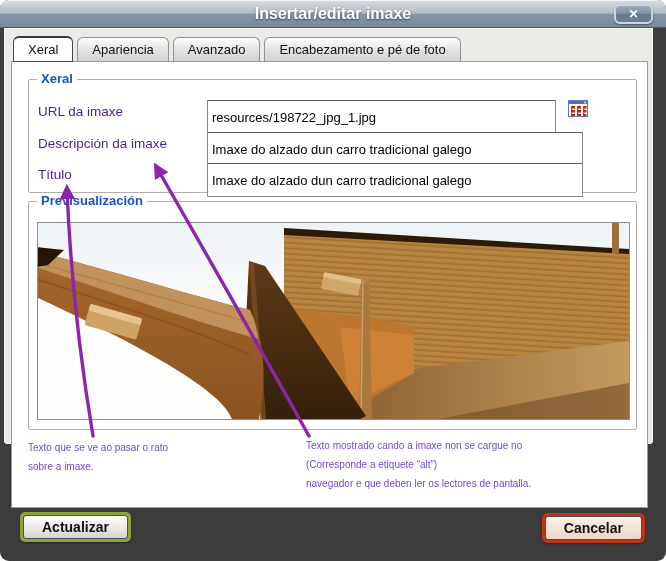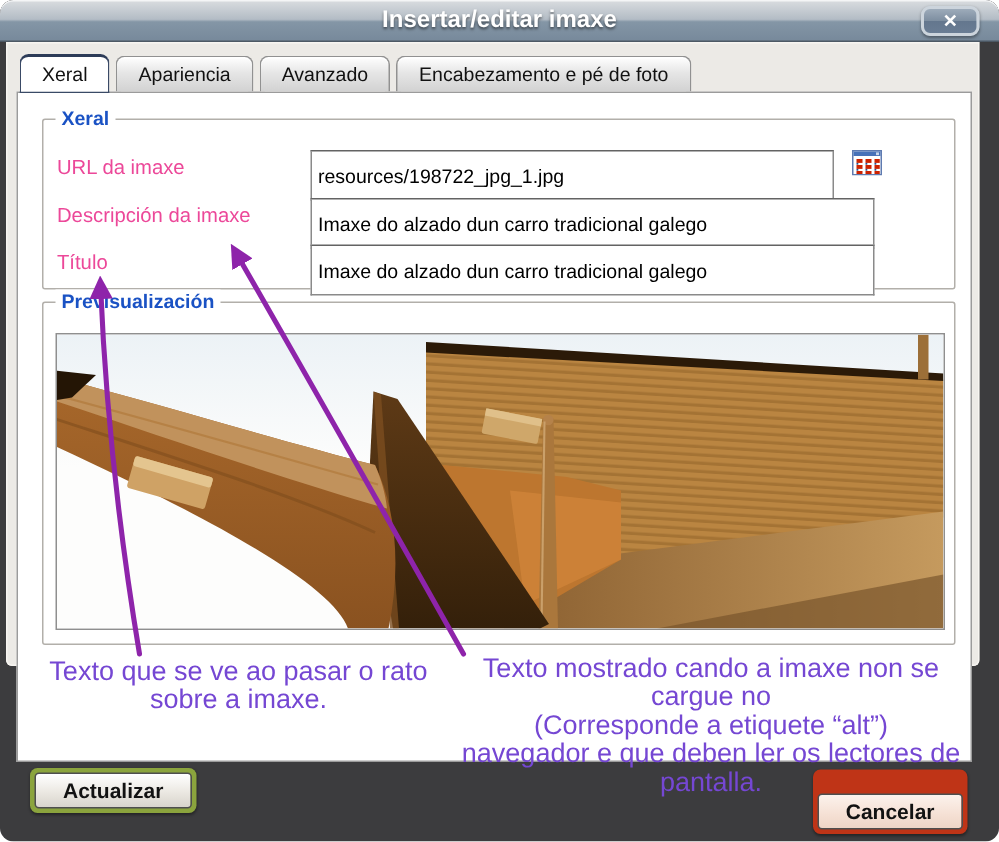--- a/index.html
+++ b/index.html
@@ -40,47 +40,47 @@
   .tab-panel{ position:absolute; left:7px; top:33px; width:637px; height:447px;
         background:#ffffff; border:1px solid #9b9b9b; z-index:1; }
 
   
   .fieldset{ position:absolute; border:1px solid #b2afaa; border-radius:2px; }
   .legend{ position:absolute; top:-9px; left:8px; background:#fff; padding:0 4px;
         color:#1a52c4; font-weight:bold; font-size:13px; }
   .fs-general{ left:16px; top:17px; width:609px; height:114px; }
   .fs-preview{ left:16px; top:139px; width:609px; height:229px; }
 
-  .fl{ position:absolute; left:9px; font-size:13.5px; color:#ec4899; white-space:nowrap; }
+  .fl{ position:absolute; left:9px; font-size:13.5px; color:#4c1d95; white-space:nowrap; }
   .fi{ position:absolute; height:21px; border:1px solid #8a8a8a; border-top-color:#636363;
        font-family:"Liberation Sans",sans-serif; font-size:13px; color:#000;
        padding:16px 4px; background:#fff; }
   .browse{ position:absolute; left:539px; top:20px; width:20px; height:17px;
        display:block; cursor:pointer; }
 
   .preview-well{ position:absolute; left:8px; top:20px; width:593px; height:198px;
        border:1px solid #8f8f8f; background:#fff; overflow:hidden; }
   .preview-well svg{ display:block; width:100%; height:100%; }
 
   
-  .note{ position:absolute; font-size:18px; line-height:19px; color:#7547d3;text-align:center; }
+  .note{ position:absolute; font-size:10px; line-height:19px; color:#7547d3; }
 
   
   .arrows{ position:absolute; left:0; top:0; width:666px; height:561px;
        z-index:30; pointer-events:none; }
 
   
   .btn-outer{ position:absolute; border-radius:5px; padding:3px; cursor:pointer;
        box-shadow:0 1px 2px rgba(0,0,0,.4); }
   .btn-outer.green{ background:#8ba43d; }
   .btn-outer.red{ background:#bf3417; }
   .btn-inner{ border:1px solid #4e4e4e; border-radius:3px; padding:3px 18px;
        font-size:14px; font-weight:bold; color:#121212; text-align:center;
        background:linear-gradient(180deg,#ffffff 0%,#ebe8e2 55%,#d8d4cc 100%); }
-  .btn-inner.red-inner{ background:linear-gradient(180deg,#fcf2ec 0%,#f5e0d4 60%,#eed5c6 100%);margin-top:13px; }
+  .btn-inner.red-inner{ background:linear-gradient(180deg,#fcf2ec 0%,#f5e0d4 60%,#eed5c6 100%); }
 </style>
 </head>
 <body>
 
 <div class="dialog">
 
   <div class="titlebar">
     <span class="titlebar-text">Insertar/editar imaxe</span>
     <div class="close-btn">
       <span>✕</span>

